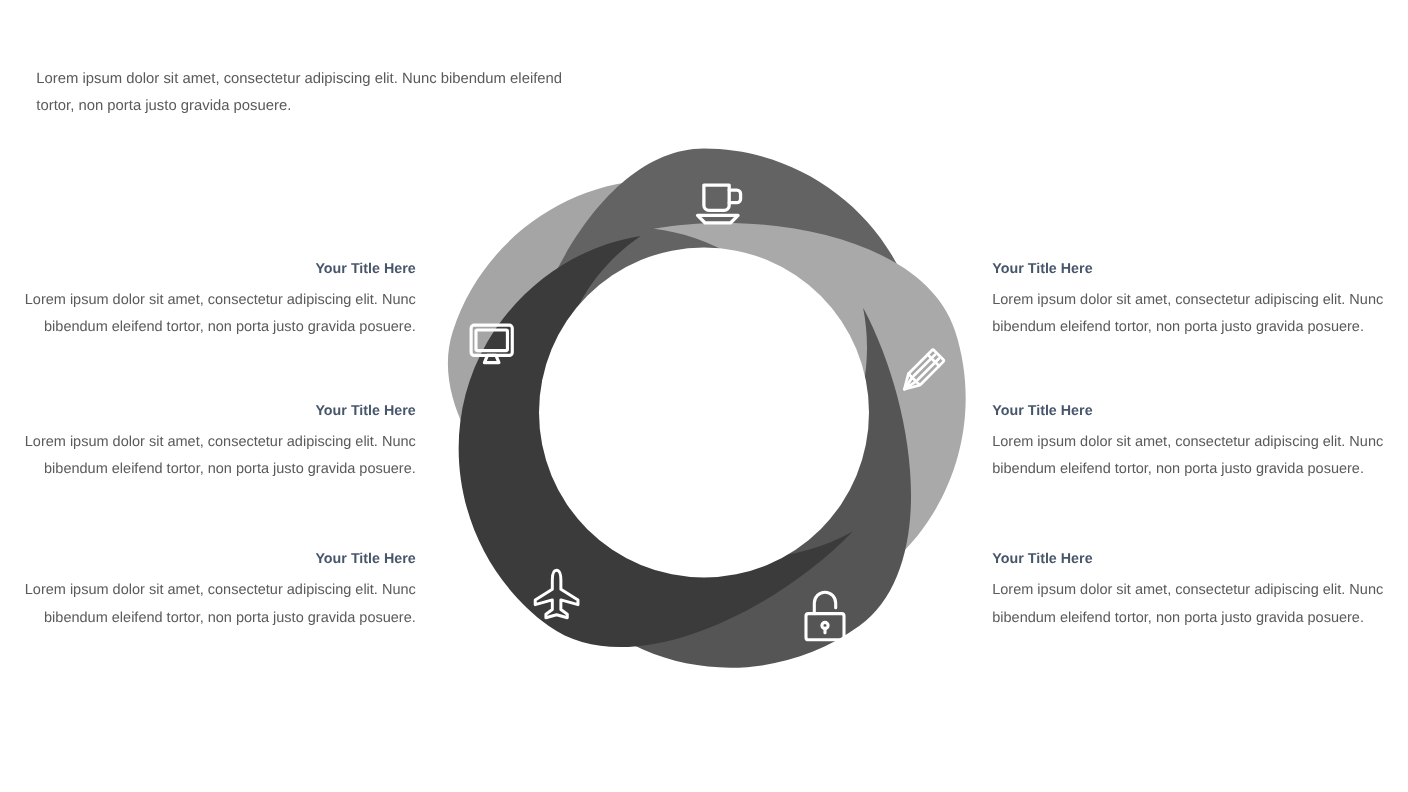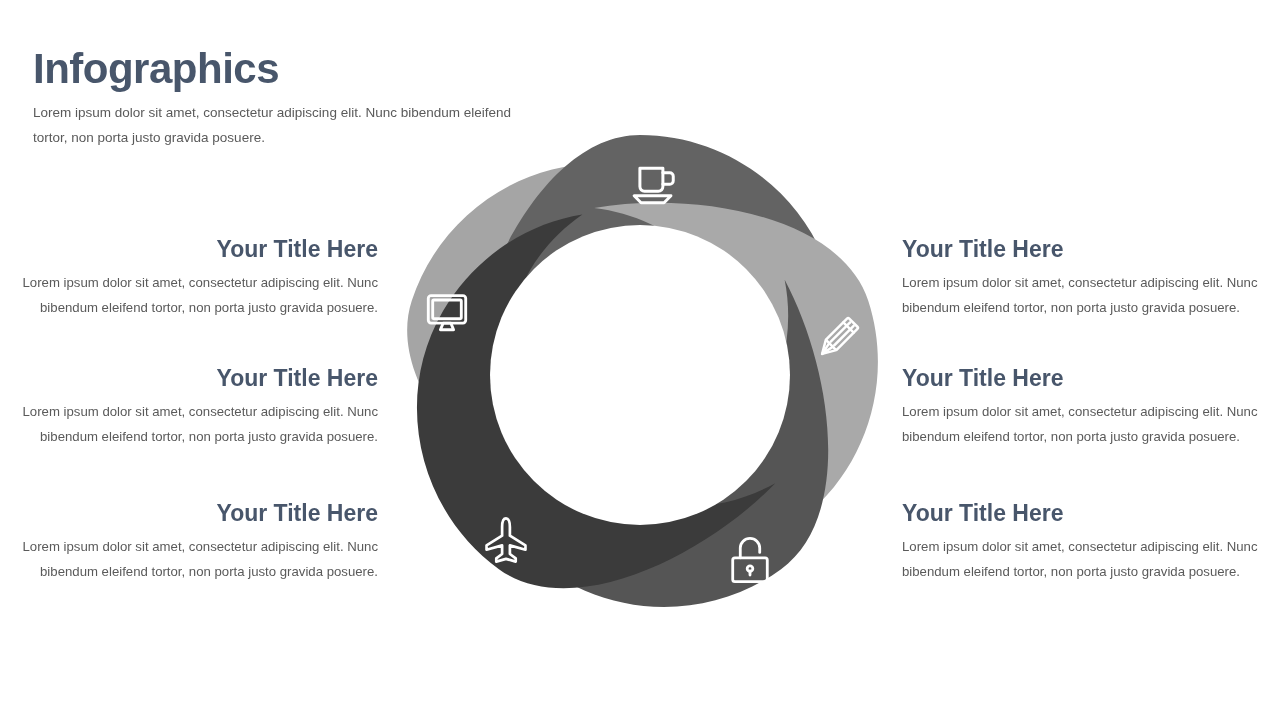--- a/index.html
+++ b/index.html
@@ -28,21 +28,21 @@
     margin-top:10px;
     font-size:13.5px;
     line-height:25px;
     color:#5a5a5a;
     width:490px;
   }
 
   
   .block { position:absolute; width:366px; }
   .block-title {
-    font-size:23px;
+    font-size:13px;
     font-weight:bold;
     color:#48566b;
     line-height:1.1;
     margin-bottom:9px;
   }
   .block-body {
     font-size:13.2px;
     line-height:24.5px;
     color:#5a5a5a;
   }
@@ -63,21 +63,20 @@
     width:510px; height:500px;
   }
   .wheel svg { display:block; width:100%; height:100%; }
 </style>
 </head>
 <body>
 
 <div id="page">
 
   <div class="header">
-    <div class="header-title">Infographics</div>
     <div class="header-sub">Lorem ipsum dolor sit amet, consectetur adipiscing elit. Nunc bibendum eleifend tortor, non porta justo gravida posuere.</div>
   </div>
 
   <div class="block left l1">
     <div class="block-title">Your Title Here</div>
     <div class="block-body">Lorem ipsum dolor sit amet, consectetur adipiscing elit. Nunc bibendum eleifend tortor, non porta justo gravida posuere.</div>
   </div>
   <div class="block left l2">
     <div class="block-title">Your Title Here</div>
     <div class="block-body">Lorem ipsum dolor sit amet, consectetur adipiscing elit. Nunc bibendum eleifend tortor, non porta justo gravida posuere.</div>

